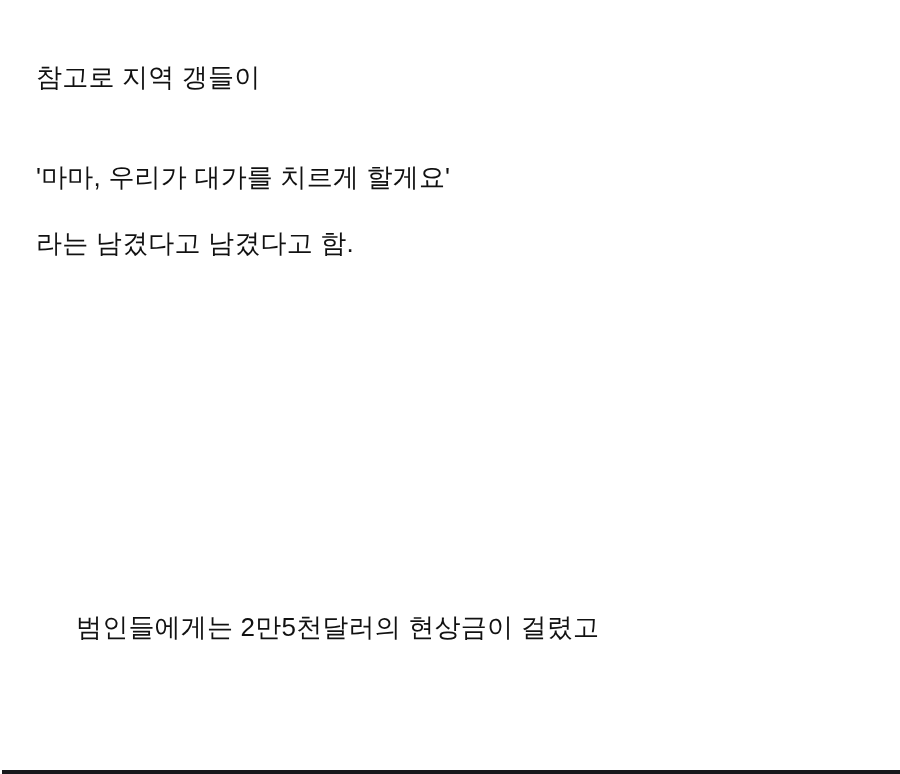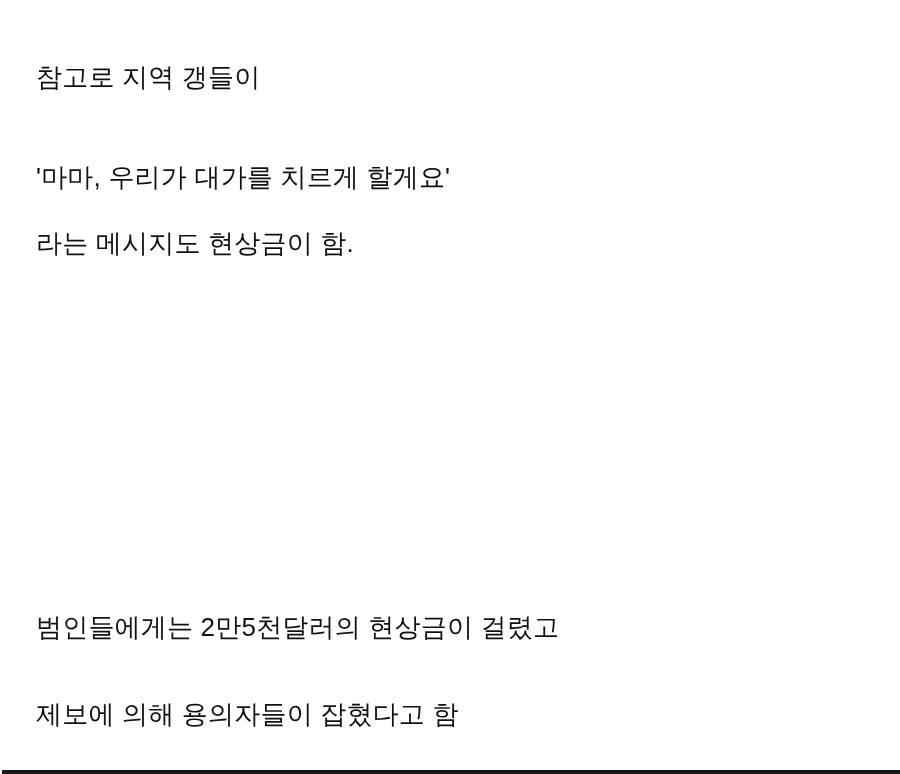--- a/index.html
+++ b/index.html
@@ -26,34 +26,33 @@
     left: 33px;
     font-size: 26px;
     line-height: 1;
     color: var(--text-color);
     letter-spacing: 0.2px;
     white-space: nowrap;
   }
   .line-1 { top: 61px; }
   .line-2 { top: 161px; }
   .line-3 { top: 227px; }
-  .line-4 { top: 611px; }
+  .line-4 { top: 611px; margin-left: 40px; }
   .line-5 { top: 698px; }
   .bottom-bar {
     position: absolute;
     left: 0;
     bottom: 0;
     width: 100%;
     height: 6px;
     background: var(--bar-color);
   }
 </style>
 </head>
 <body>
 
 <div class="page">
   <p class="line line-1">참고로 지역 갱들이</p>
   <p class="line line-2">'마마, 우리가 대가를 치르게 할게요'</p>
-  <p class="line line-3">라는 메시지도 현상금이 함.</p>
+  <p class="line line-3">라는 남겼다고 남겼다고 함.</p>
   <p class="line line-4">범인들에게는 2만5천달러의 현상금이 걸렸고</p>
-  <p class="line line-5">제보에 의해 용의자들이 잡혔다고 함</p>
   <div class="bottom-bar"></div>
 </div>
 
 </body></html>

